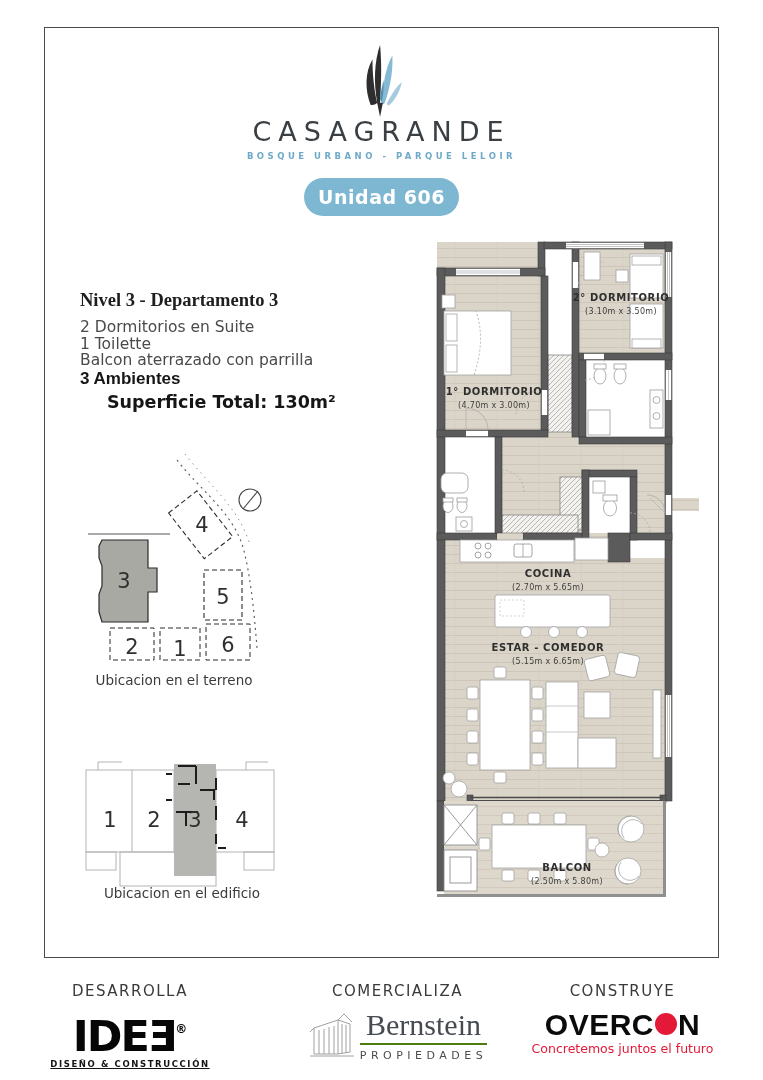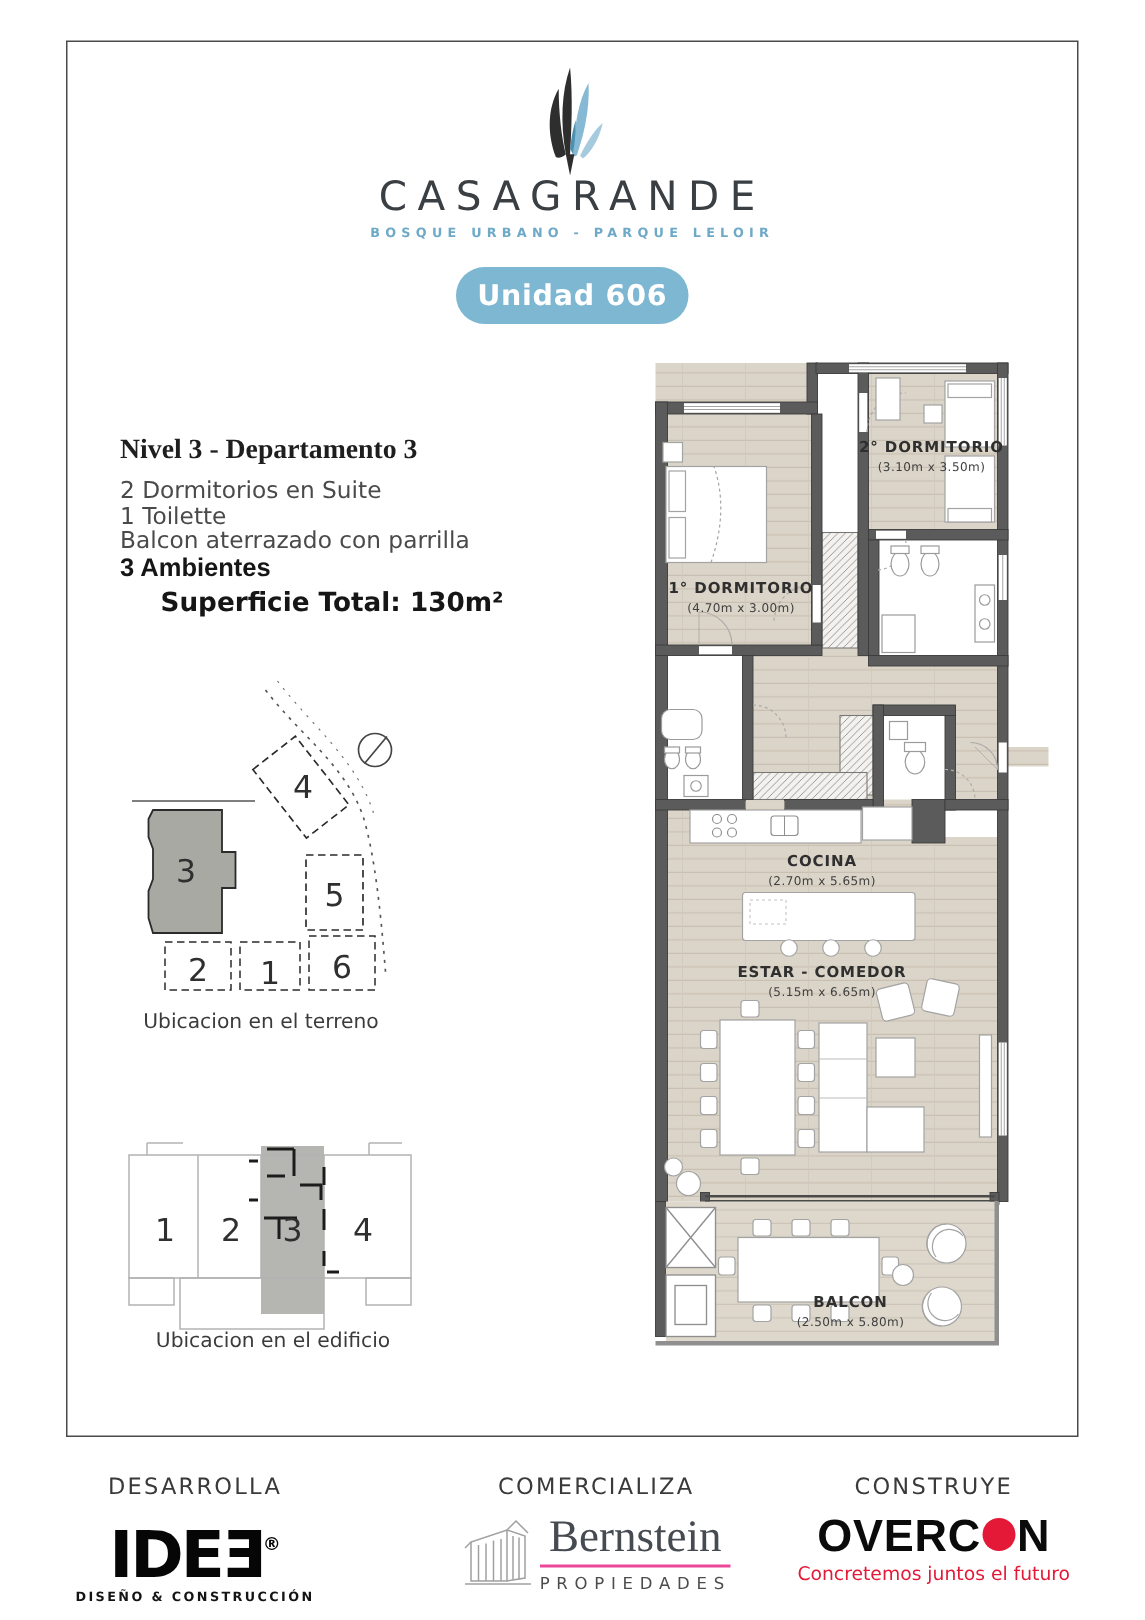--- a/index.html
+++ b/index.html
@@ -35,24 +35,24 @@
   .room-dims{font-size:8px;fill:#3f3f3f;letter-spacing:.3px;}
   .cap{font-size:13.5px;fill:#3b3b3b;}
   .num{font-size:21px;fill:#2f2f2f;}
   
   .fcol{position:absolute;top:970px;text-align:center;margin-top:12px;}
   .frole{font-size:15px;letter-spacing:1.5px;color:#3a3a3a;font-family:"DejaVu Sans",sans-serif;}
   .idee{margin-top:9px;font-family:"DejaVu Sans",sans-serif;font-weight:bold;
         font-size:43px;line-height:40px;letter-spacing:-2px;color:#060606;}
   .idee sup{font-size:12px;letter-spacing:0;vertical-align:18px;}
   .idee-tag{margin-top:3px;font-size:8.5px;font-weight:bold;letter-spacing:1.6px;color:#141414;
-        font-family:"DejaVu Sans",sans-serif;}
+        font-family:"DejaVu Sans",sans-serif;text-decoration:underline;}
   .bern-wrap{margin-top:8px;display:flex;align-items:center;justify-content:center;gap:4px;}
   .bern-name{font-family:"Liberation Serif",serif;font-size:30px;color:#464b51;
-        border-bottom:2px solid #ec4899;padding:0 2px 1px 2px;}
+        border-bottom:2px solid #4d7c0f;padding:0 2px 1px 2px;}
   .bern-tag{margin-top:4px;font-size:11px;letter-spacing:4.5px;color:#4c4c4c;
         font-family:"DejaVu Sans",sans-serif;}
   .over{margin-top:10px;font-family:Liberation Sans, sans-serif;font-weight:bold;
         font-size:30px;color:#0b0b0b;letter-spacing:.5px;line-height:30px;white-space:nowrap;}
   .dot{display:inline-block;width:22px;height:22px;border-radius:50%;background:#e41937;
         margin:0 1px;}
   .over-tag{margin-top:1px;font-size:12.5px;color:#e41937;font-family:"DejaVu Sans",sans-serif;}
 </style>
 </head>
 <body>

